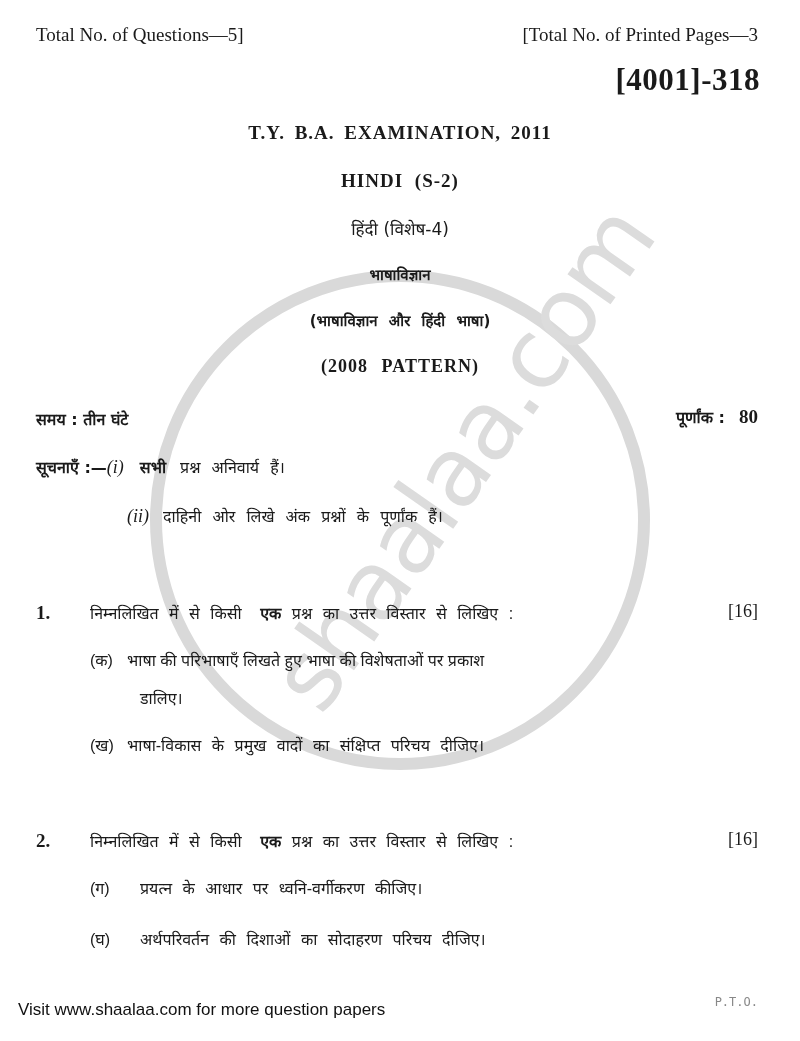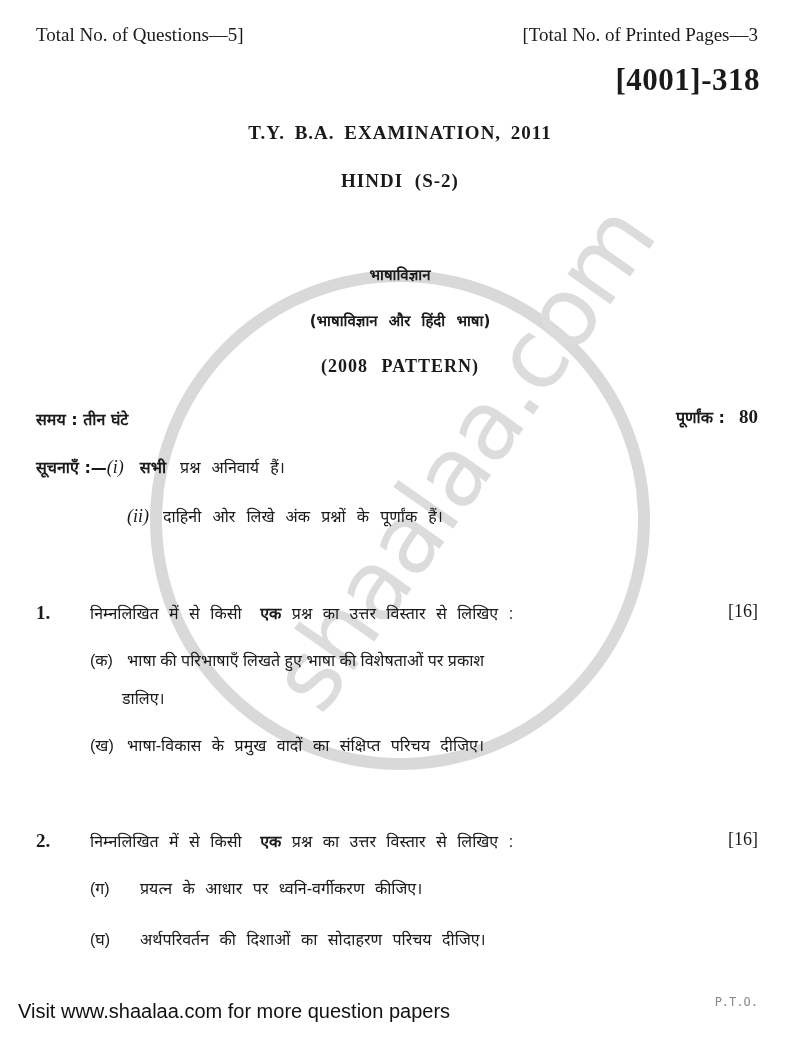--- a/index.html
+++ b/index.html
@@ -15,38 +15,39 @@
   .row { font-family: Liberation Sans, sans-serif; font-size: 16px; }
   .marks { font-family: "Liberation Serif", serif; font-size: 18px; }
   .qnum { font-family: "Liberation Serif", serif; font-weight: bold; font-size: 19px; }
   .roman { font-family: "Liberation Serif", serif; font-style: italic; font-size: 18px; }
   .wm-circle { position: absolute; left: 150px; top: 270px; width: 500px; height: 500px;
                border: 12px solid #d9d9d9; border-radius: 50%; box-sizing: border-box; }
   .wm-text { position: absolute; left: 205px; top: 470px; font-family: "DejaVu Sans", sans-serif;
              font-size: 96px; color: #dcdcdc; transform: rotate(-55deg); transform-origin: center;
              width: 420px; text-align: center; letter-spacing: -2px; }
   .content { position: absolute; inset: 0; }
-  .footer { font-family: "Liberation Sans", "DejaVu Sans", sans-serif; font-size: 20px; left: 18px; top: 1000px; color: #111; }
+  .footer { font-family: "Liberation Sans", "DejaVu Sans", sans-serif; font-size: 17px; left: 18px; top: 1000px; color: #111; }
   .pto { font-family: "DejaVu Sans Mono", monospace; font-size: 12px; color: #888; right: 42px; top: 995px; }
   .sp { word-spacing: 6px; }
 </style>
 </head>
 <body>
 
 <div class="wm-circle"></div>
 <div class="wm-text">shaalaa.com</div>
 
 <div class="content">
 
   <div class="abs hdr" style="left:36px;">Total No. of Questions—5]</div>
   <div class="abs hdr" style="right:42px;">[Total No. of Printed Pages—3</div>
   <div class="abs code">[4001]-318</div>
 
   <div class="abs center title" style="top:122px; word-spacing:4px;">T.Y. B.A.   EXAMINATION, 2011</div>
   <div class="abs center title" style="top:170px; word-spacing:6px;">HINDI  (S-2)</div>
+  <div class="abs center hi" style="top:217px; font-size:17px;">हिंदी  (विशेष-4)</div>
   <div class="abs center hi-b" style="top:310px; font-size:15px; word-spacing:6px;">(भाषाविज्ञान  और  हिंदी  भाषा)</div>
   <div class="abs center hi-b" style="top:264px; font-size:15px;">भाषाविज्ञान</div>
   <div class="abs center title" style="top:356px; word-spacing:8px; font-size:18px;text-align:center;">(2008   PATTERN)</div>
 
   <div class="abs hi-b" style="left:24px; top:408px;margin-left:12px;">समय  :  तीन  घंटे</div>
   <div class="abs" style="right:42px; top:406px;">
     <span class="hi-b">पूर्णांक  :</span>
     <span style="font-family:'Liberation Serif',serif; font-weight:bold; font-size:19px; margin-left:10px;">80</span>
   </div>
 
@@ -63,21 +64,21 @@
   <div class="abs qnum" style="left:36px; top:602px;">1.</div>
   <div class="abs row sp" style="left:90px; top:602px;">
     <span>निम्नलिखित में से किसी</span>
     <b style="margin-left:8px;">एक</b>
     <span>प्रश्न का उत्तर विस्तार से लिखिए :</span>
   </div>
   <div class="abs marks" style="right:42px; top:601px;">[16]</div>
 
   <div class="abs row" style="left:90px; top:649px;">(क)</div>
   <div class="abs row" style="left:127px; top:649px;">भाषा   की   परिभाषाएँ   लिखते   हुए   भाषा   की   विशेषताओं   पर   प्रकाश</div>
-  <div class="abs row" style="left:122px; top:687px;">डालिए।</div>
+  <div class="abs row" style="left:140px; top:687px;">डालिए।</div>
 
   <div class="abs row" style="left:90px; top:734px;">(ख)</div>
   <div class="abs row sp" style="left:127px; top:734px;">भाषा-विकास  के  प्रमुख  वादों  का  संक्षिप्त  परिचय  दीजिए।</div>
 
   <div class="abs qnum" style="left:36px; top:830px;">2.</div>
   <div class="abs row sp" style="left:90px; top:830px;">
     <span>निम्नलिखित में से किसी</span>
     <b style="margin-left:8px;">एक</b>
     <span>प्रश्न का उत्तर विस्तार से लिखिए :</span>
   </div>

